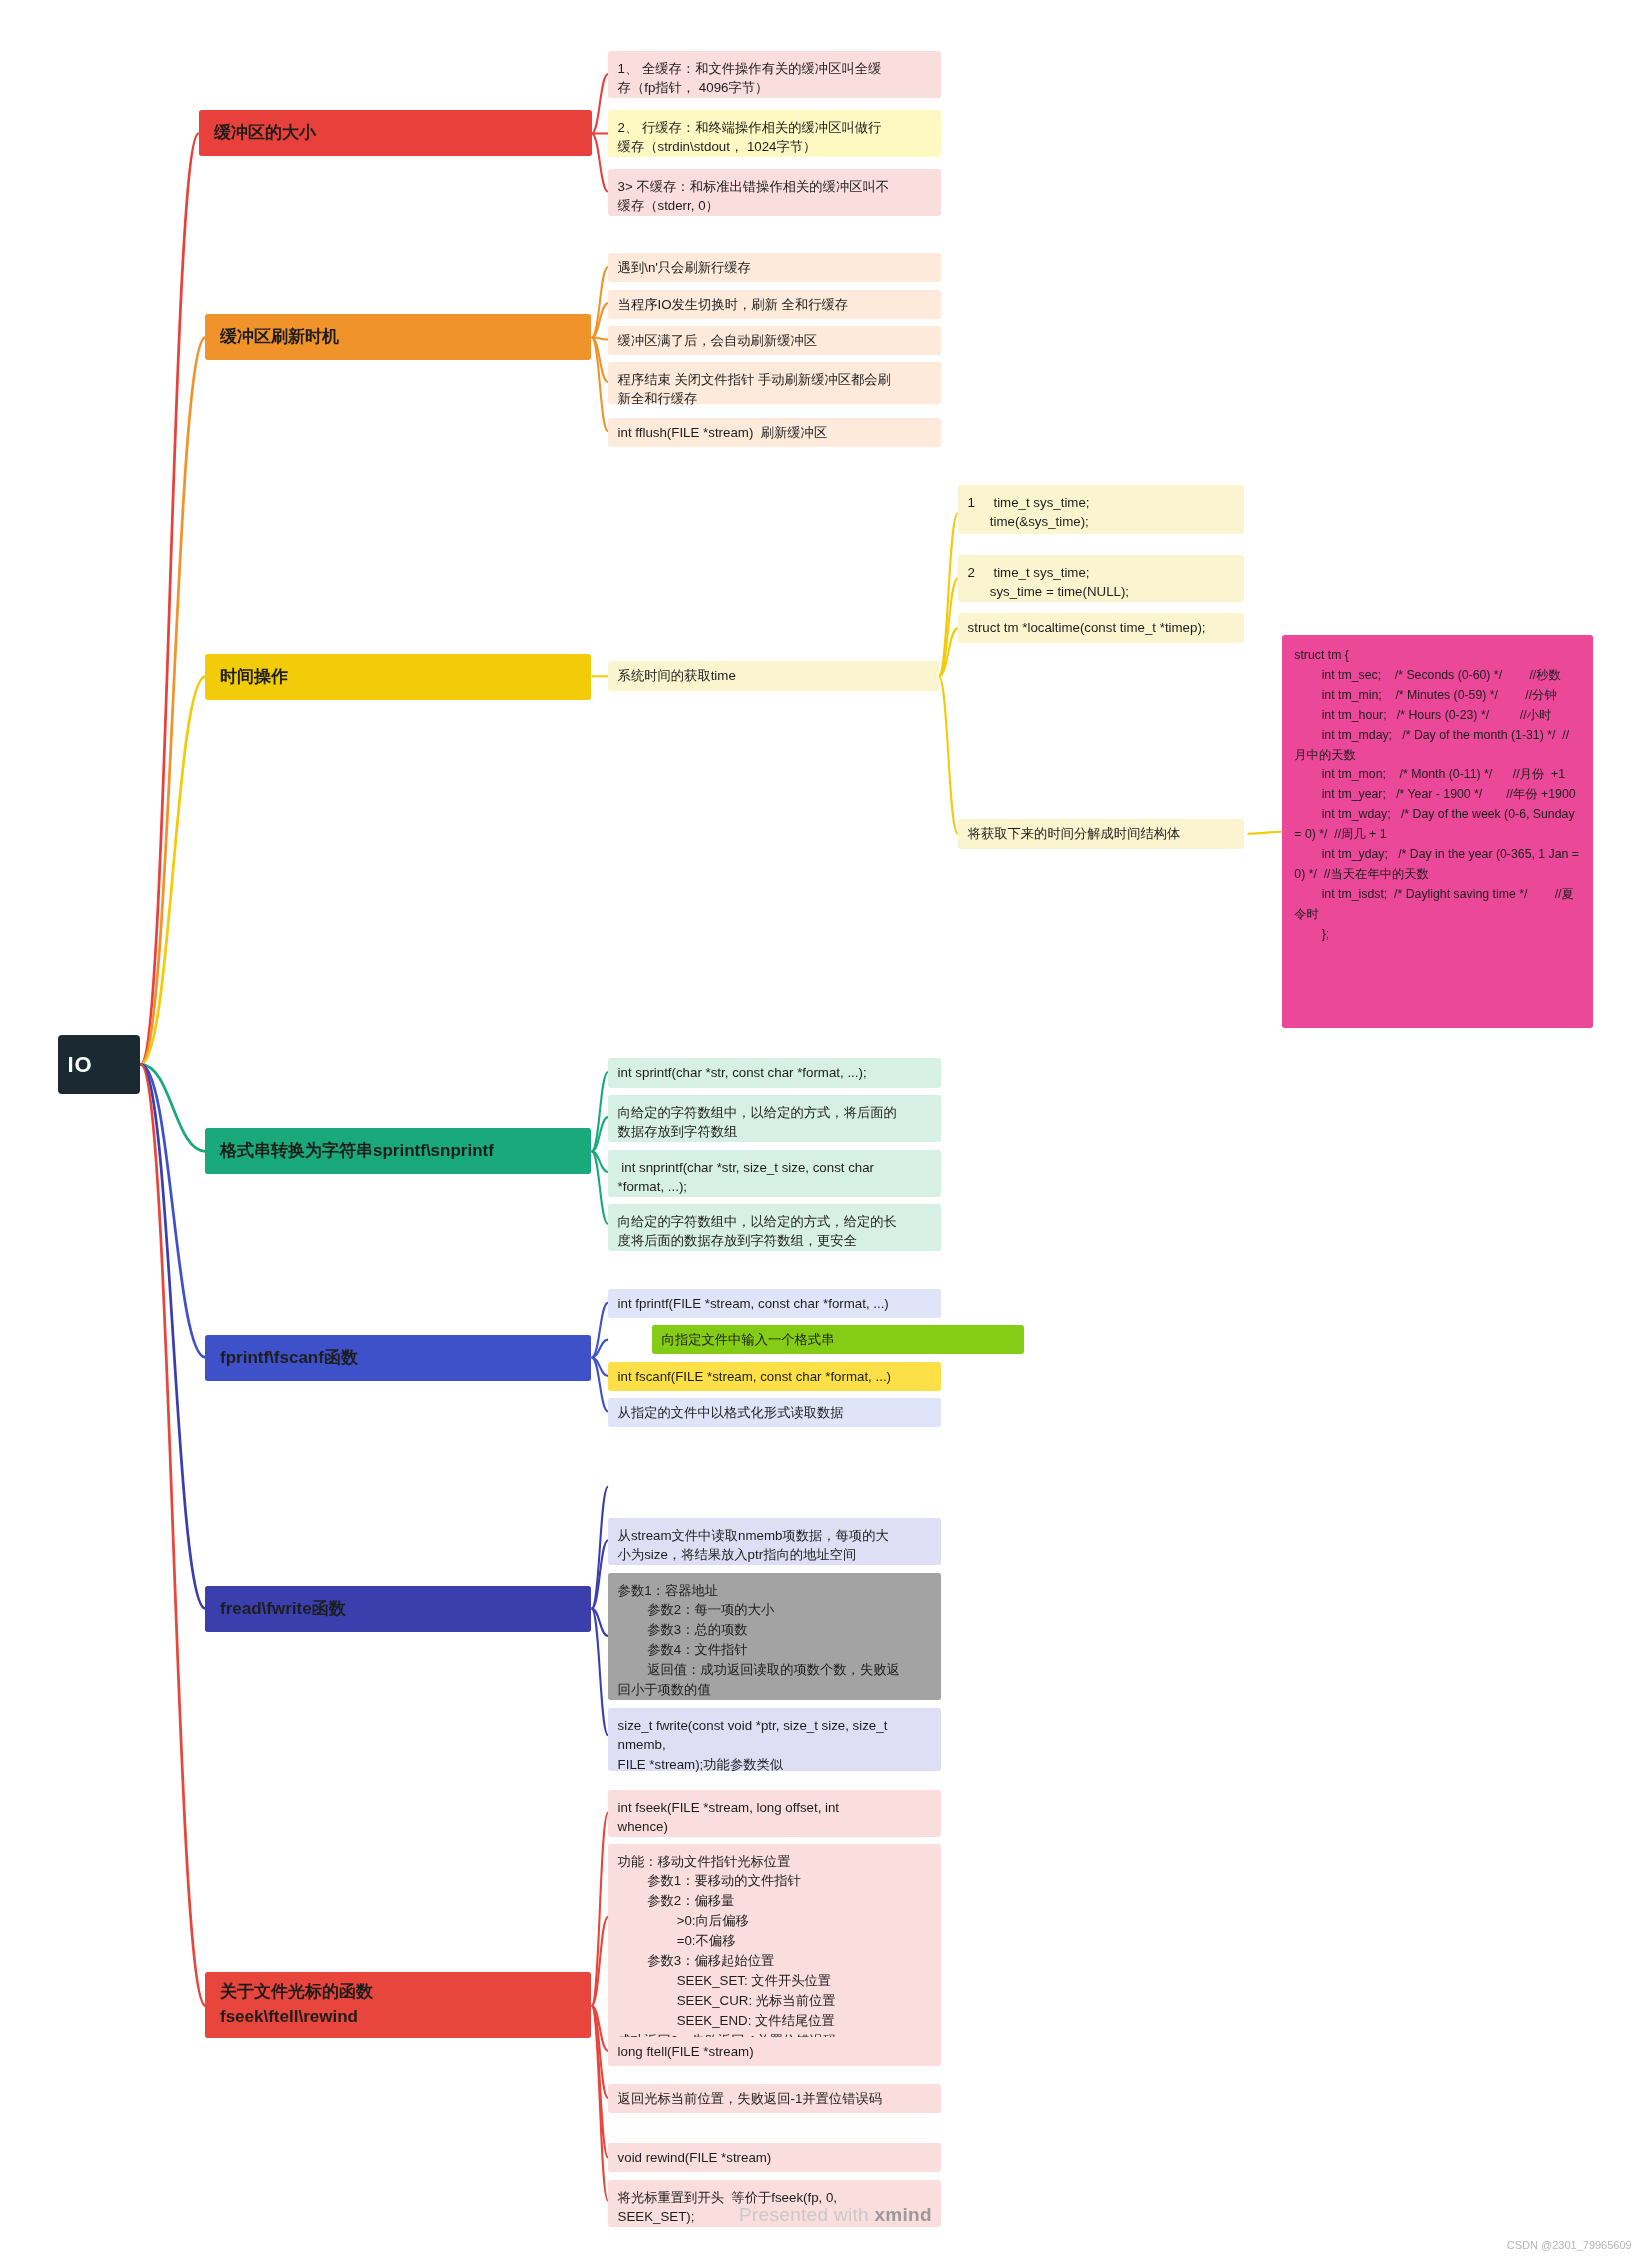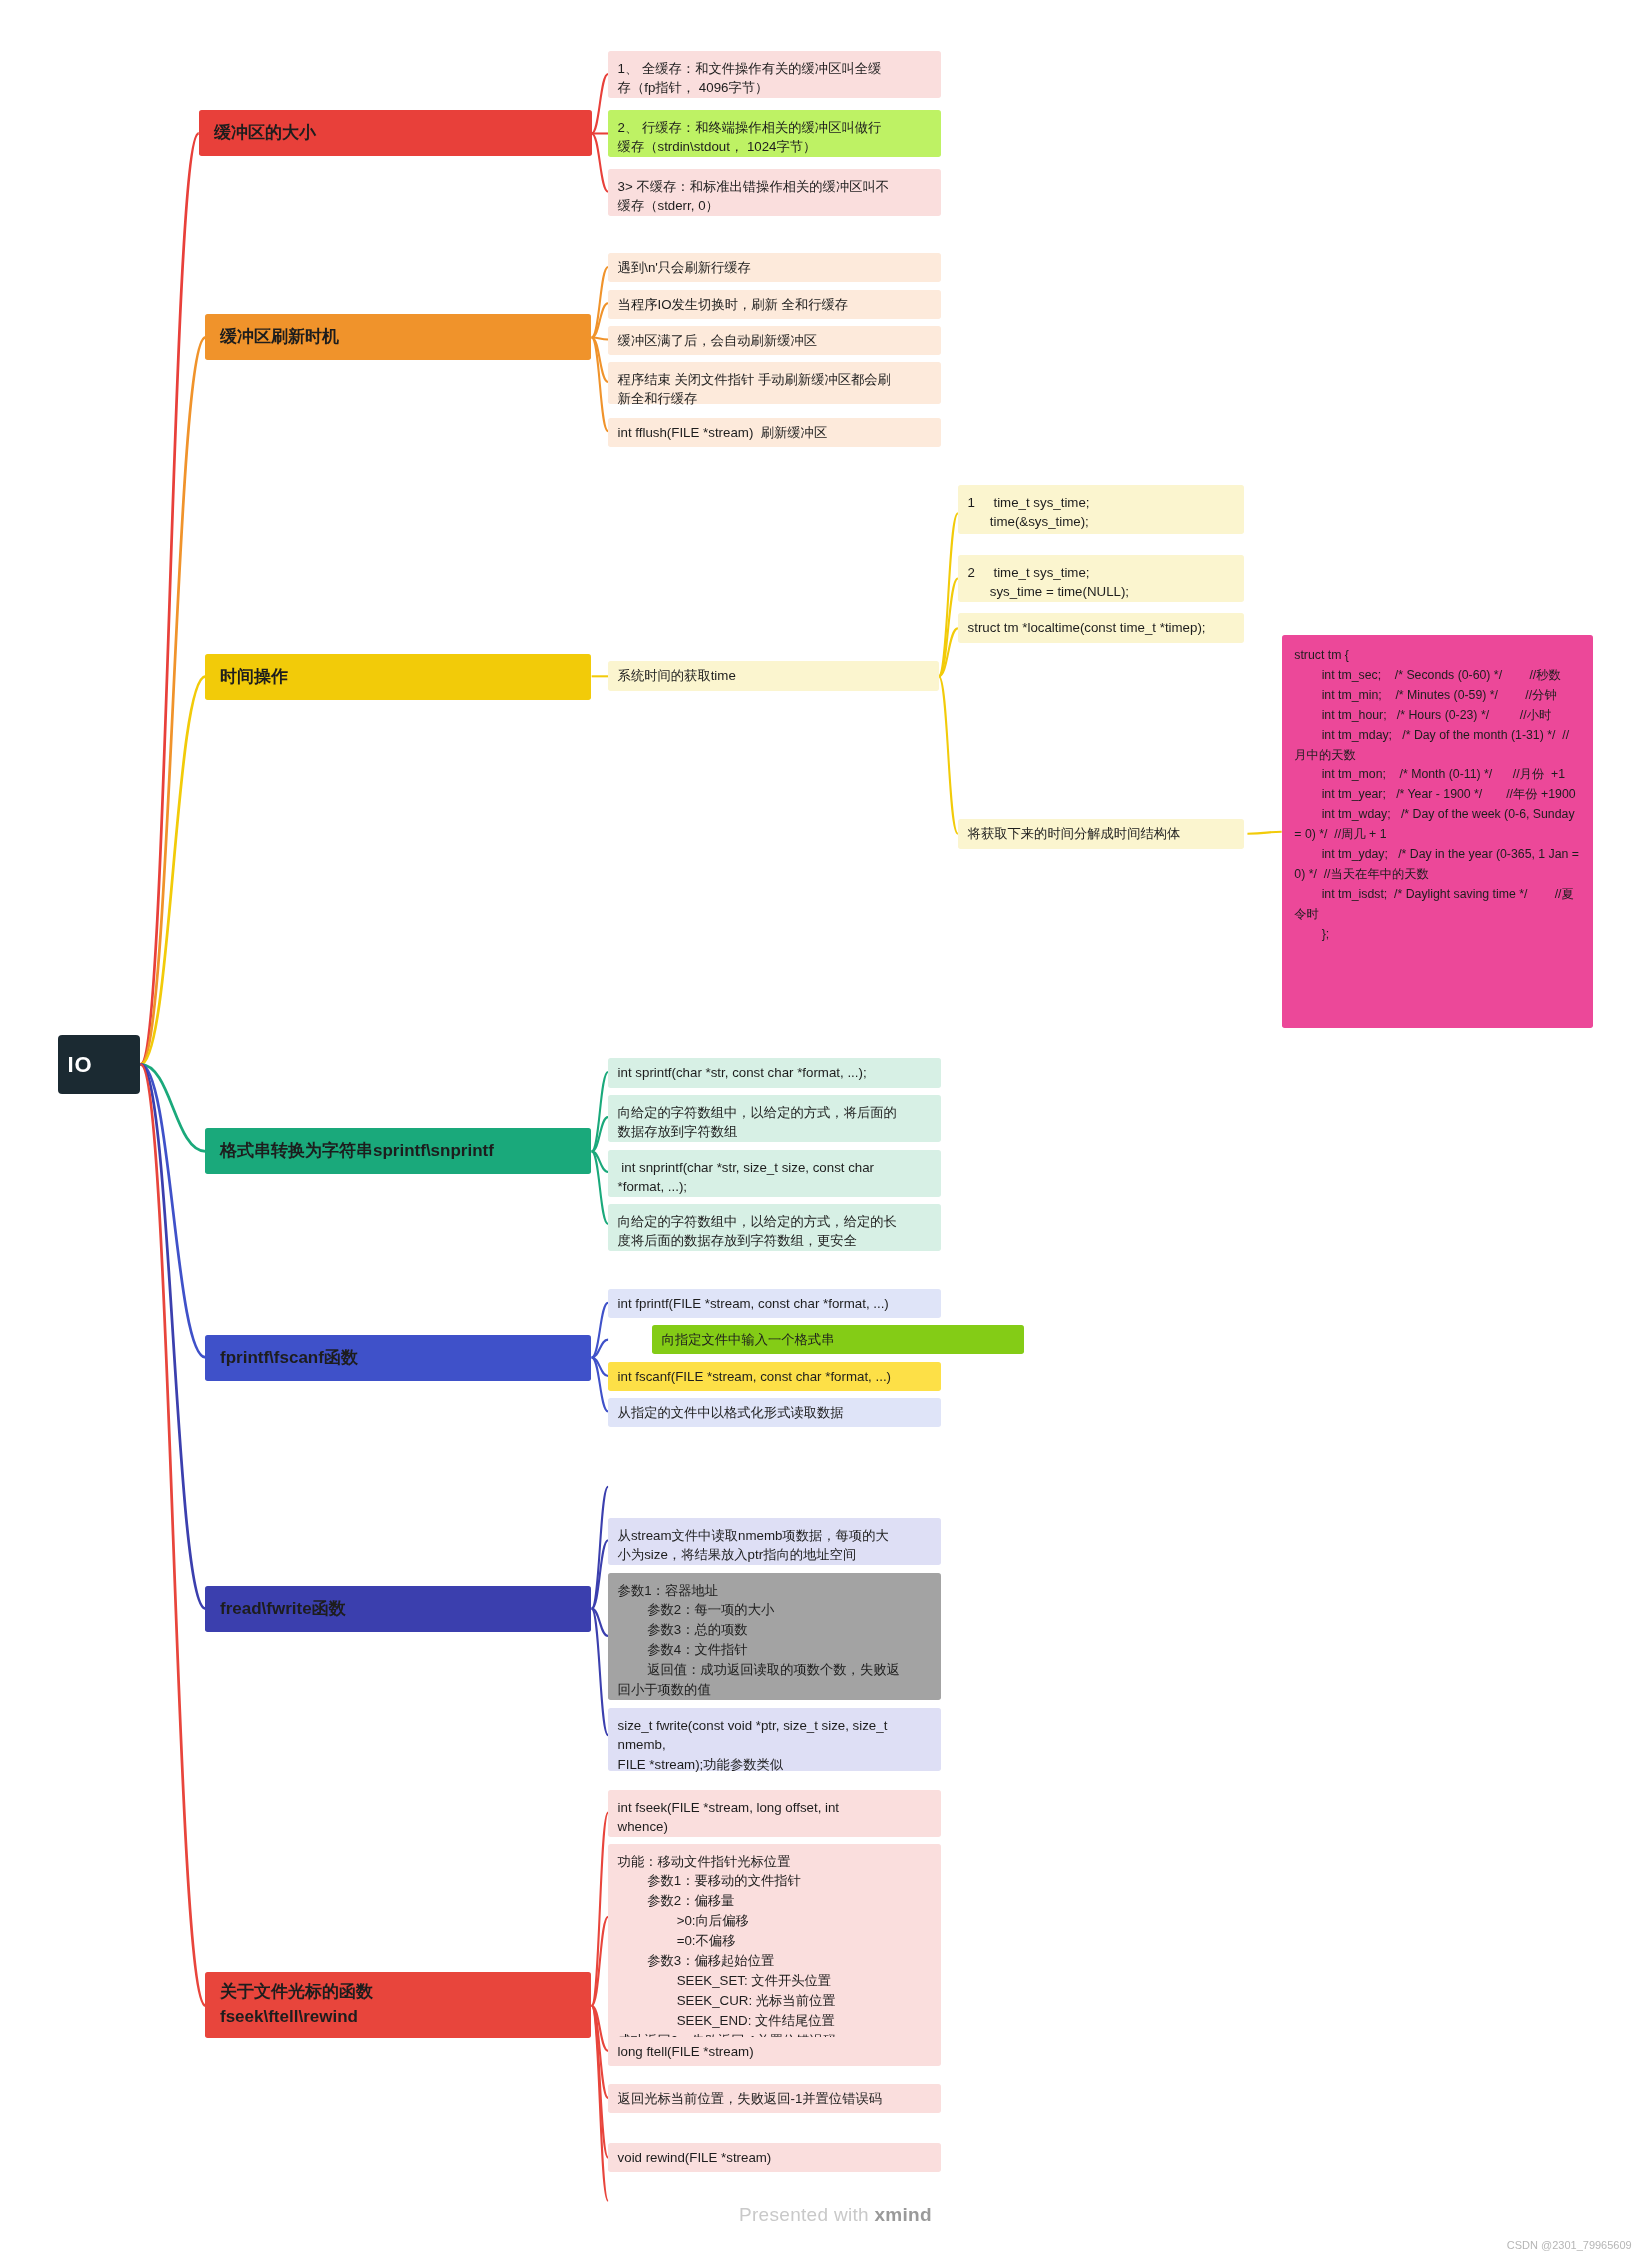--- a/index.html
+++ b/index.html
@@ -124,21 +124,21 @@
     <span>IO</span>
   </div>
 
   <div class="node branch" style="left:199px; top:110px; width:393px; height:46px; background:#e8403a;">
     <span>缓冲区的大小</span>
   </div>
   <div class="node leaf" style="left:608px; top:51px; width:333px; height:47px; background:#fadedd;">
     <span>1、 全缓存：和文件操作有关的缓冲区叫全缓
 存（fp指针， 4096字节）</span>
   </div>
-  <div class="node leaf" style="left:608px; top:110px; width:333px; height:47px; background:#bef264;">
+  <div class="node leaf" style="left:608px; top:110px; width:333px; height:47px; background:#fef9c3;">
     <span>2、 行缓存：和终端操作相关的缓冲区叫做行
 缓存（strdin\stdout， 1024字节）</span>
   </div>
   <div class="node leaf" style="left:608px; top:169px; width:333px; height:47px; background:#fadedd;">
     <span>3&gt; 不缓存：和标准出错操作相关的缓冲区叫不
 缓存（stderr, 0）</span>
   </div>
 
   <div class="node branch" style="left:205px; top:314px; width:386px; height:46px; background:#f0932b;">
     <span>缓冲区刷新时机</span>
@@ -272,20 +272,24 @@
   </div>
   <div class="node leaf center" style="left:608px; top:2037px; width:333px; height:29px; background:#fadedd;">
     <span>long ftell(FILE *stream)</span>
   </div>
   <div class="node leaf center" style="left:608px; top:2084px; width:333px; height:29px; background:#fadedd;">
     <span>返回光标当前位置，失败返回-1并置位错误码</span>
   </div>
   <div class="node leaf center" style="left:608px; top:2143px; width:333px; height:29px; background:#fadedd;">
     <span>void rewind(FILE *stream)</span>
   </div>
+  <div class="node leaf" style="left:608px; top:2180px; width:333px; height:47px; background:#fadedd;">
+    <span>将光标重置到开头  等价于fseek(fp, 0,
+SEEK_SET);</span>
+  </div>
 
   <div class="watermark" style="left:739px; top:2204px;">
     <span>Presented with </span><b>xmind</b>
   </div>
 
   <div class="credit">CSDN @2301_79965609</div>
 
 </div>
 
 

